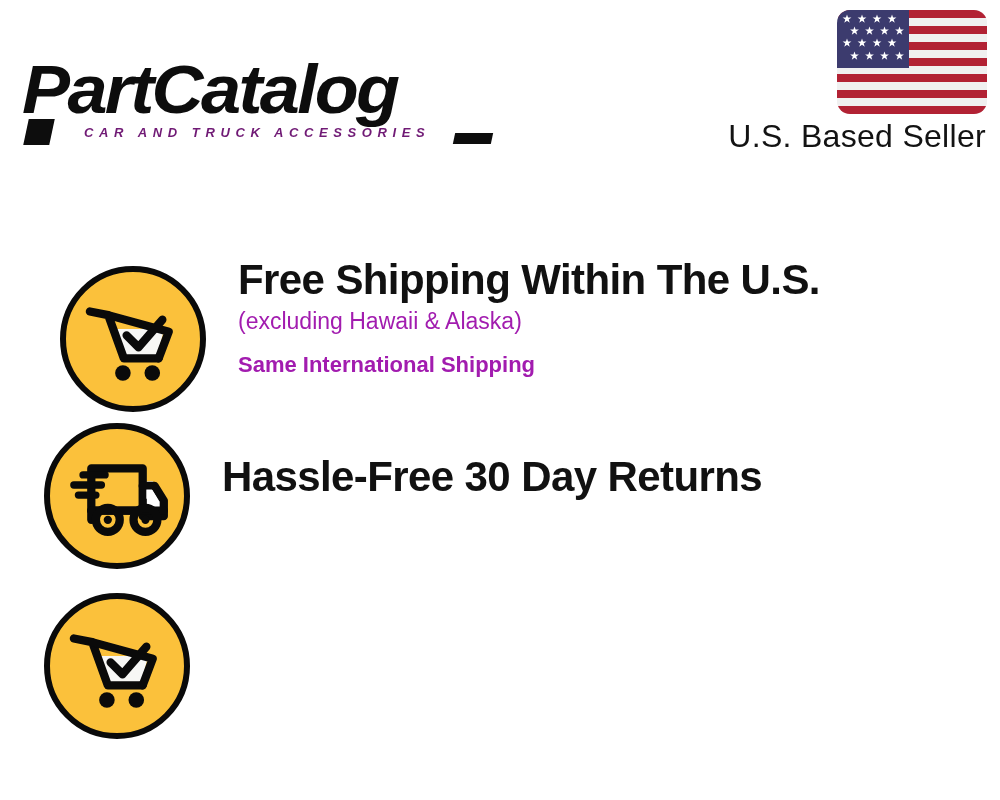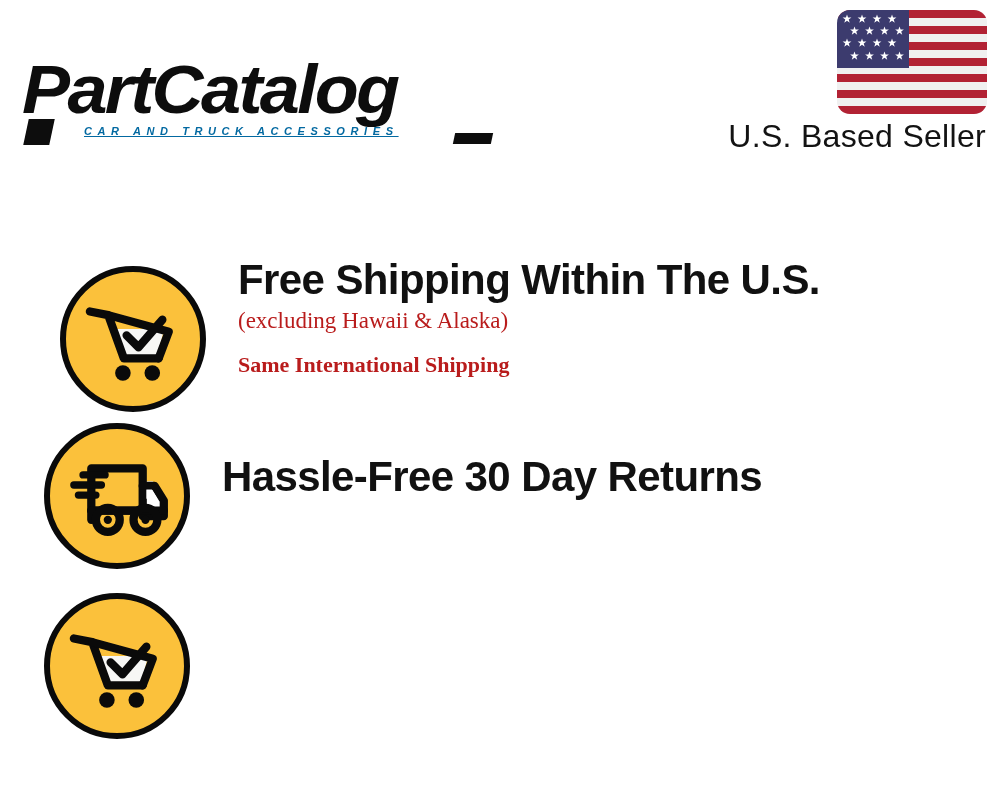--- a/index.html
+++ b/index.html
@@ -50,25 +50,24 @@
     transform-origin: left top;
     white-space: nowrap;
   }
   #brand-tagline {
     position: absolute;
     left: 62px;
     top: 72px;
     font-family: "Liberation Sans", sans-serif;
     font-weight: bold;
     font-style: italic;
-    font-size: 11px;
+    font-size: 13px;
     letter-spacing: 5.6px;
-    color: #0369a1;
-    white-space: nowrap;
-    text-decoration: underline;
+    color: #701a75;
+    white-space: nowrap;
   }
   
   #logo-accent-left {
     position: absolute;
     left: 4px;
     top: 66px;
     width: 26px;
     height: 26px;
     background: #0d0d0d;
     transform: skewX(-12deg);
@@ -152,25 +151,25 @@
   .feature-title {
     font-family: "Liberation Sans", sans-serif;
     font-weight: bold;
     font-size: 42px;
     line-height: 48px;
     letter-spacing: -0.6px;
     color: #111111;
     white-space: nowrap;
   }
   .feature-sub {
-    font-family: Liberation Serif, serif;
+    font-family: Liberation Sans, sans-serif;
     font-weight: normal;
     font-size: 23px;
     line-height: 34px;
-    color: #b91c1c;
+    color: #a21caf;
     white-space: nowrap;
   }
   .feature-sub.strong { font-weight: bold; font-size: 22px; }
   .gap-above { margin-top: 10px; }
 </style>
 </head>
 <body>
 
 <div id="header-bar">
 

